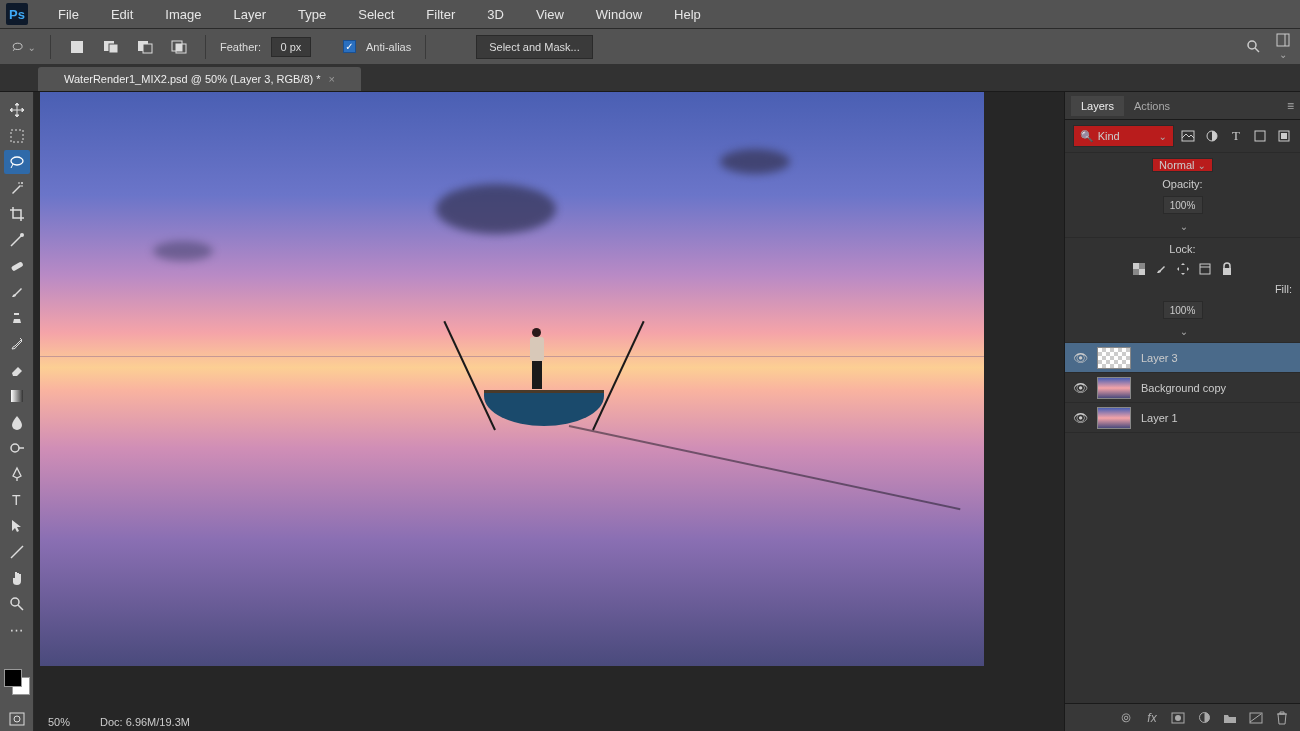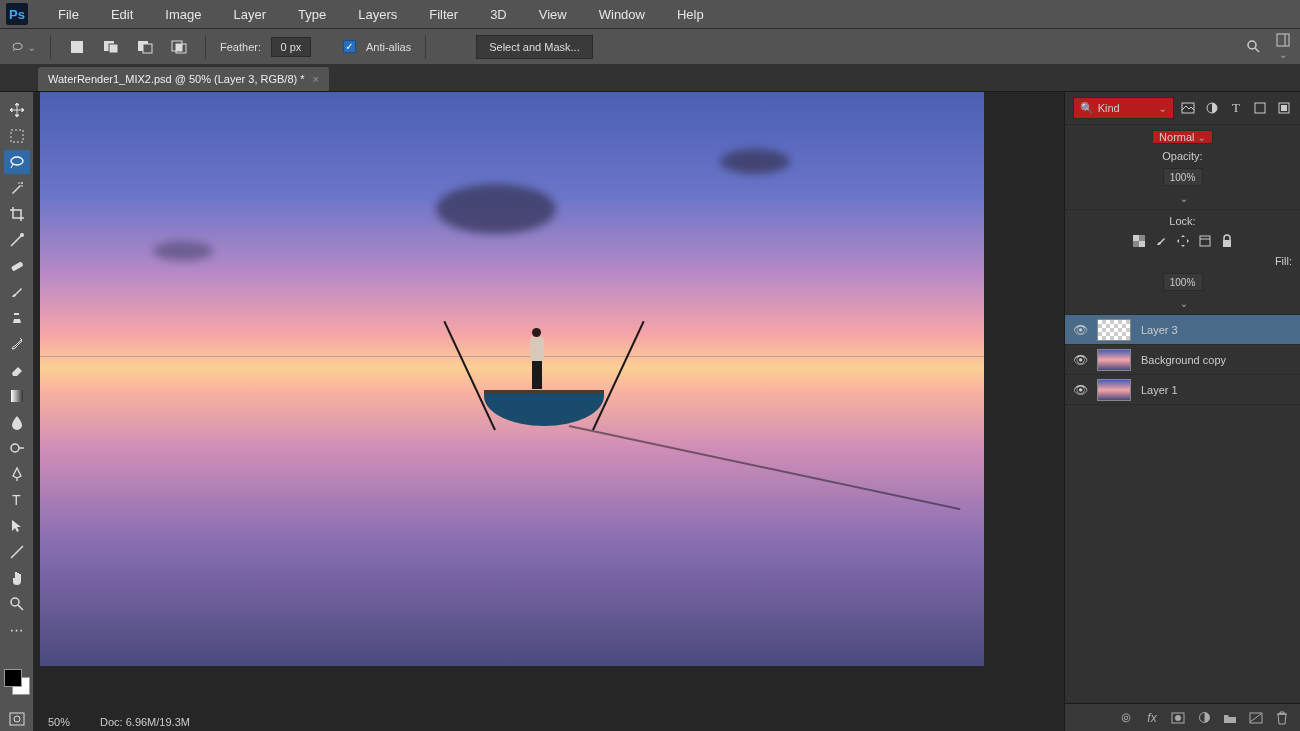--- a/index.html
+++ b/index.html
@@ -15,21 +15,21 @@
 .tool-slot { width:24px; height:22px; display:flex; align-items:center; justify-content:center; }
 .divider { width:1px; height:24px; background:#3a3a3a; margin:0 4px; }
 .opt-label { color:#ddd; font-size:11px; }
 .opt-input { width:40px; height:20px; background:#3a3a3a; color:#ddd; border:1px solid #2a2a2a; text-align:center; font-size:11px; }
 .checkbox { width:13px; height:13px; background:#2a6fbf; border:1px solid #1a4f8f; display:inline-flex; align-items:center; justify-content:center; color:#fff; font-size:10px; }
 .opt-btn { height:24px; background:#3a3a3a; border:1px solid #2a2a2a; color:#ddd; padding:0 12px; font-size:11px; display:flex; align-items:center;margin-left:36px; }
 .opt-right { position:absolute; right:10px; display:flex; gap:14px; align-items:center; }
 
 
 .tabbar { height:28px; background:#323232; display:flex; align-items:flex-end; padding-left:38px; border-bottom:1px solid #1a1a1a; }
-.tab { height:24px; background:#535353; padding:0 10px; display:flex; align-items:center; gap:8px; font-size:11px; color:#eee; border-radius:3px 3px 0 0; }
+.tab { height:24px; background:#535353; padding:0 26px; display:flex; align-items:center; gap:8px; font-size:11px; color:#eee; border-radius:3px 3px 0 0; }
 .tab-close { color:#999; font-size:11px; }
 
 
 .main { display:flex; height:calc(100% - 92px); }
 .toolbar { width:34px; background:#535353; border-right:1px solid #2a2a2a; display:flex; flex-direction:column; align-items:center; padding-top:6px; gap:2px; }
 .tl { width:26px; height:24px; display:flex; align-items:center; justify-content:center; border-radius:2px; }
 .tl.active { background:#2f6aa9; }
 .toolbar .colors { margin-top:auto; margin-bottom:10px; position:relative; width:26px; height:26px; }
 .fg { position:absolute; top:0; left:0; width:18px; height:18px; background:#000; border:1px solid #999; }
 .bgc { position:absolute; bottom:0; right:0; width:18px; height:18px; background:#fff; border:1px solid #999; }
@@ -87,21 +87,21 @@
 </head>
 <body>
 
 <div class="menubar">
   <div class="ps-logo">Ps</div>
   <div class="menu-item">File</div>
   <div class="menu-item">Edit</div>
   <div class="menu-item">Image</div>
   <div class="menu-item">Layer</div>
   <div class="menu-item">Type</div>
-  <div class="menu-item">Layers</div>
+  <div class="menu-item">Select</div>
   <div class="menu-item">Filter</div>
   <div class="menu-item">3D</div>
   <div class="menu-item">View</div>
   <div class="menu-item">Window</div>
   <div class="menu-item">Help</div>
 </div>
 
 <div class="optbar">
   <div class="tool-slot">
     <svg width="20" height="16" viewBox="0 0 20 16">
@@ -309,20 +309,25 @@
             <div class="body"></div>
             <div class="legs"></div>
           </div>
         <div class="hull"></div>
       </div>
       <div class="rope"></div>
     </div>
   </div>
 
   <div class="right-panels">
+    <div class="panel-tabs">
+      <div class="ptab active">Layers</div>
+      <div class="ptab">Actions</div>
+      <div class="ptab-menu">≡</div>
+    </div>
 
     <div class="filter-row">
       <div class="dropdown">
         <span><span style="margin-right:4px;">🔍</span><span>Kind</span></span>
           <span class="chev"></span>
       </div>
       <div class="filter-icons">
         <span class="fi">
             <svg width="14" height="12">
               <rect x="1" y="1" width="12" height="10" fill="none" stroke="#ccc"></rect>

